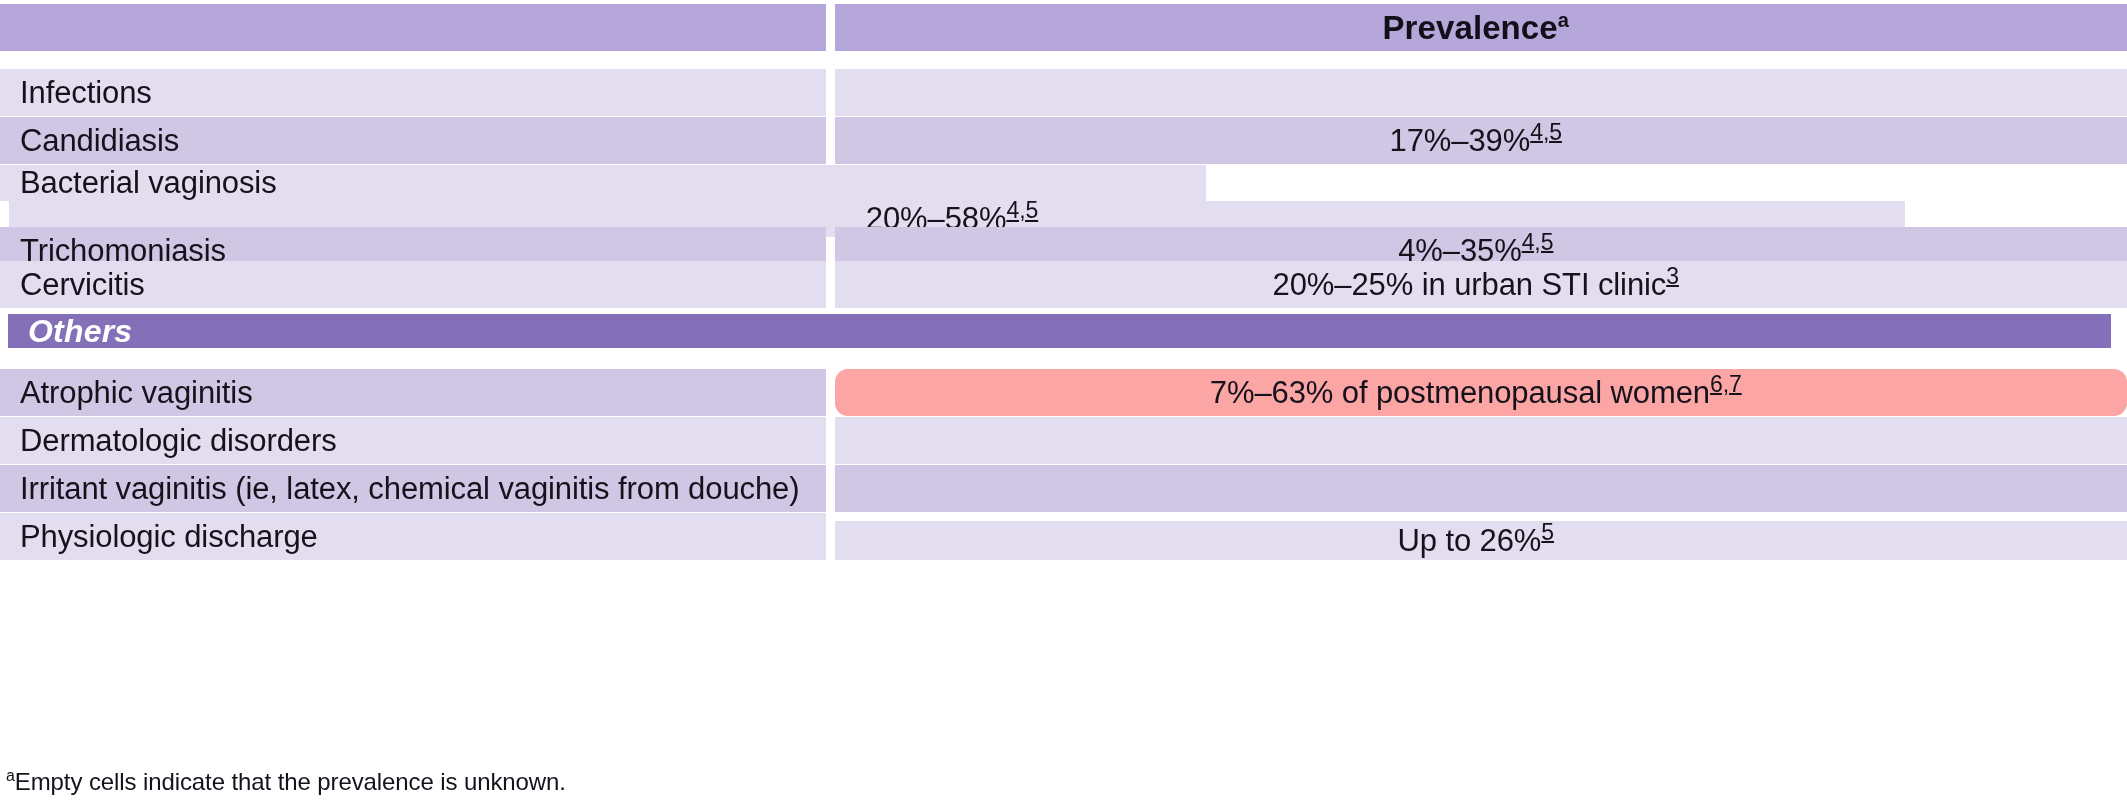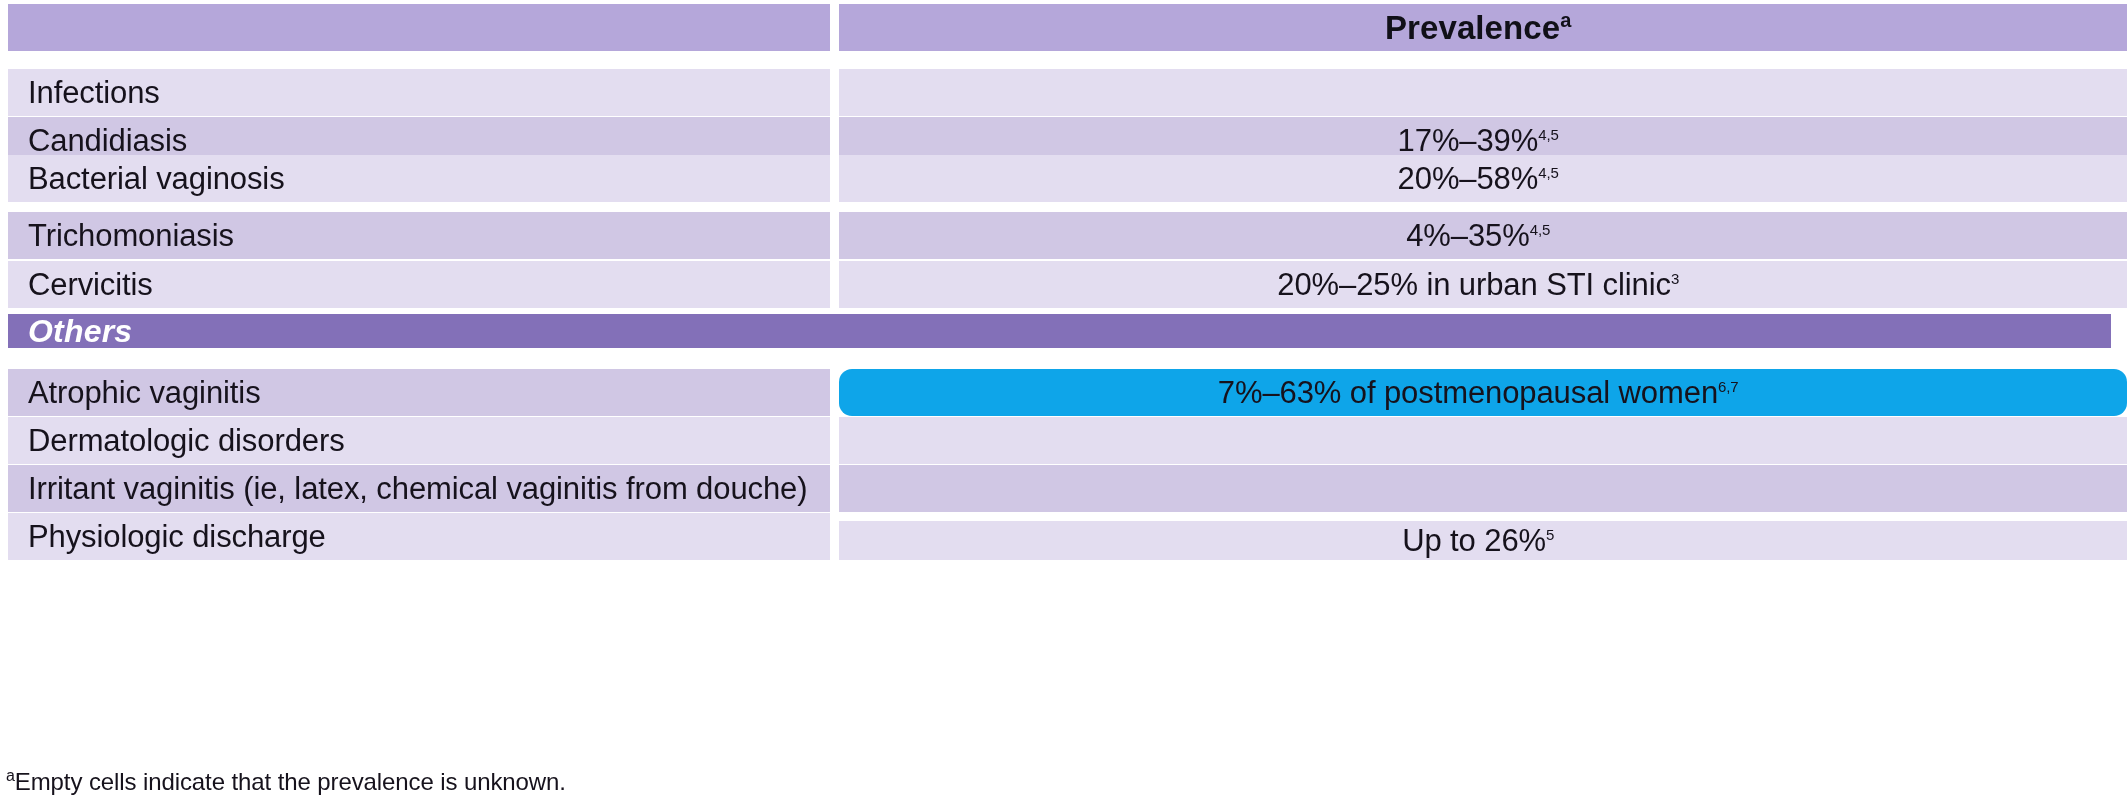--- a/index.html
+++ b/index.html
@@ -25,21 +25,21 @@
   .trow {
     position: absolute;
     left: 0;
     width: 2127px;
     display: flex;
     align-items: stretch;
   }
 
   .cell-label {
     box-sizing: border-box;
-    margin-left: 8px;
+    margin-left: 0;
     width: 1206px;          
     display: flex;
     align-items: center;
     padding-left: 20px;
     padding-right: 12px;
   }
 
   .cell-value {
     box-sizing: border-box;
     margin-left: 9px;       
@@ -86,23 +86,24 @@
     letter-spacing: -.1px;
   }
   .row-value-text {
     font-size: 31px;
     color: #16121c;
     white-space: nowrap;
     letter-spacing: -.1px;
   }
   .row-value-text sup,
   .row-label-text sup {
-    font-size: 15px;
+    font-size: 23px;
     vertical-align: super;
     line-height: 0;
+    text-decoration: underline;
   }
 
   
   #section-band {
     position: absolute;
     left: 8px;
     width: 2103px;
     background: #8370b8;
     display: flex;
     align-items: center;
@@ -157,30 +158,30 @@
 
   <div class="trow body-row band-dark" style="top:117px;">
     <div class="cell-label" style="background: rgb(208, 199, 228);">
       <span class="row-label-text">Candidiasis</span>
     </div>
     <div class="cell-value" style="background: rgb(208, 199, 228);">
       <span class="row-value-text"><span>17%–39%</span><sup>4,5</sup></span>
     </div>
   </div>
 
-  <div class="trow body-row band-light" style="top:155px;">
+  <div class="trow body-row band-light" style="top:165px;flex-direction:column;">
     <div class="cell-label" style="background: rgb(227, 221, 240);">
       <span class="row-label-text">Bacterial vaginosis</span>
     </div>
     <div class="cell-value" style="background: rgb(227, 221, 240);">
       <span class="row-value-text"><span>20%–58%</span><sup>4,5</sup></span>
     </div>
   </div>
 
-  <div class="trow body-row band-dark" style="top:212px;">
+  <div class="trow body-row band-dark" style="top:227px;">
     <div class="cell-label" style="background: rgb(208, 199, 228);">
       <span class="row-label-text">Trichomoniasis</span>
     </div>
     <div class="cell-value" style="background: rgb(208, 199, 228);">
       <span class="row-value-text"><span>4%–35%</span><sup>4,5</sup></span>
     </div>
   </div>
 
   <div class="trow body-row band-light" style="top:261px;">
     <div class="cell-label" style="background: rgb(227, 221, 240);">
@@ -192,21 +193,21 @@
   </div>
 
   <div id="section-band" style="top: 314px; height: 34px; background: rgb(131, 112, 184);">
     <span class="section-band-text" style="color: rgb(255, 255, 255);">Others</span>
   </div>
 
   <div class="trow body-row band-dark" style="top:369px;">
     <div class="cell-label" style="background: rgb(208, 199, 228);">
       <span class="row-label-text">Atrophic vaginitis</span>
     </div>
-    <div class="cell-value" style="background: #0ea5e9; border-radius: 13px;">
+    <div class="cell-value" style="background: #fca5a5; border-radius: 13px;">
       <span class="row-value-text"><span>7%–63% of postmenopausal women</span><sup>6,7</sup></span>
     </div>
   </div>
 
   <div class="trow body-row band-light" style="top:417px;">
     <div class="cell-label" style="background: rgb(227, 221, 240);">
       <span class="row-label-text">Dermatologic disorders</span>
     </div>
     <div class="cell-value" style="background: rgb(227, 221, 240);">
       <span class="row-value-text"><span></span><sup></sup></span>

